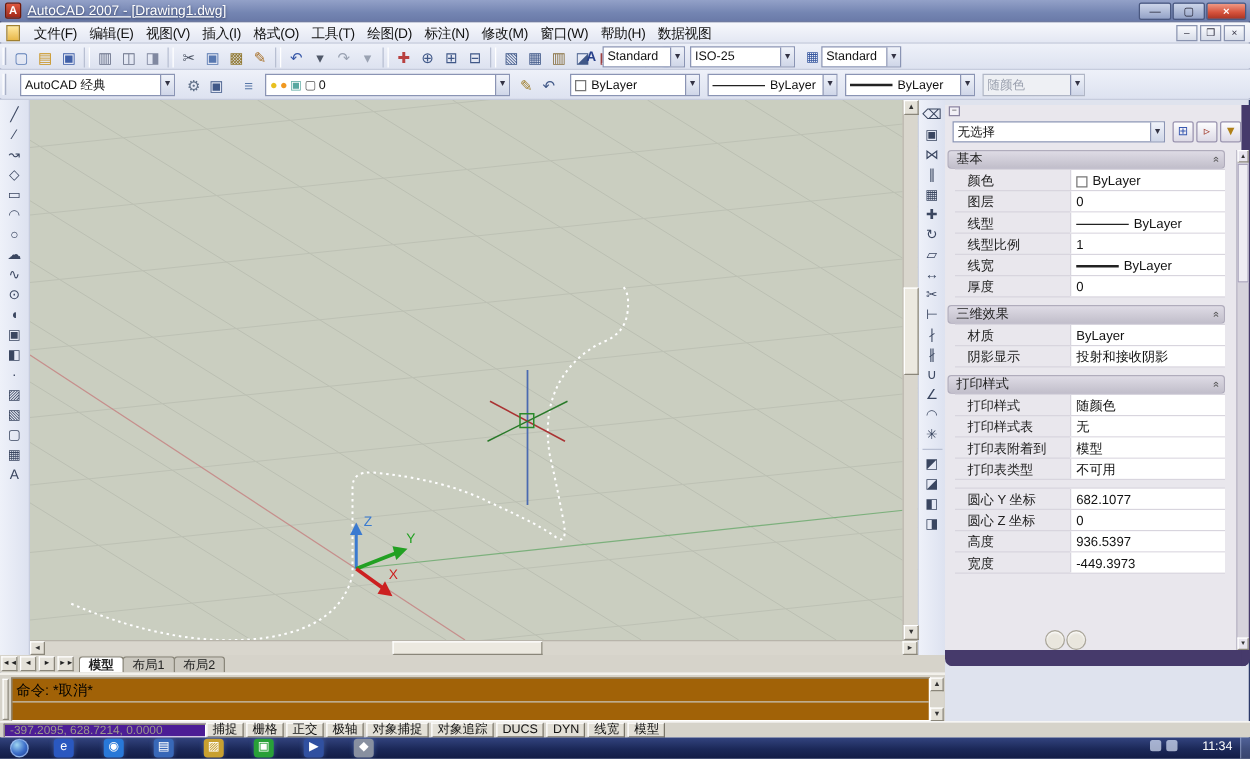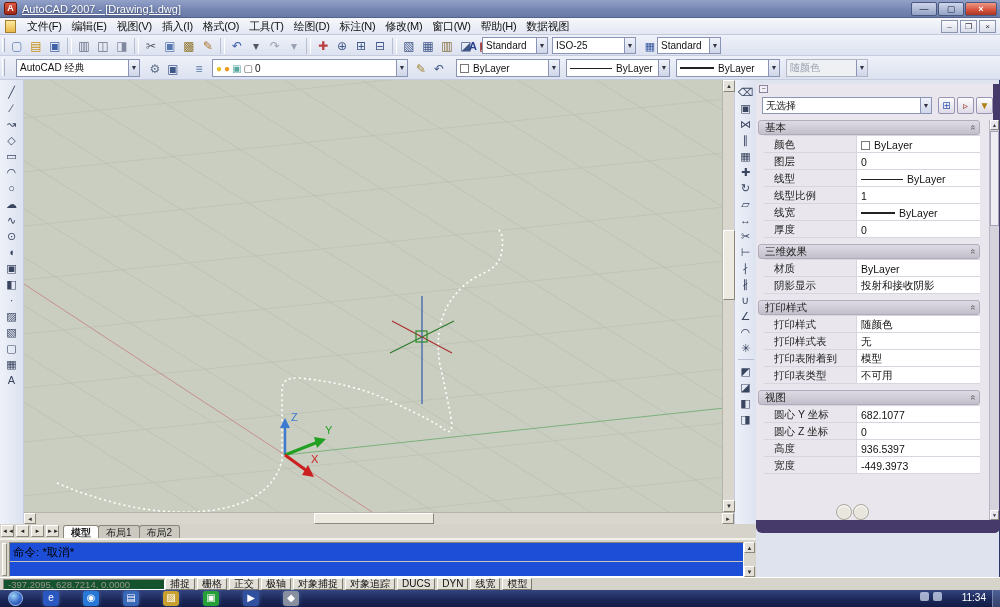--- a/index.html
+++ b/index.html
@@ -116,31 +116,31 @@
   #pal-scroll .sb-btn{width:9px;height:10px;line-height:9px;font-size:5px;background:#e8e5ee;}
   #pal-thumb{position:absolute;left:0;top:11px;width:9px;height:95px;background:#efedf3;
     border:1px solid #a8a2ba;}
   .grip{position:absolute;width:16px;height:16px;border-radius:50%;background:#e9e6dd;
     border:1px solid #aaa69a;box-shadow:inset 0 1px 2px #fff;}
 
   
   #cmdwin{left:0;top:538px;width:756px;height:39px;background:#d6d3ca;border-top:2px solid #f2f0ea;}
   #cmd-gutter{position:absolute;left:2px;top:3px;width:5px;height:33px;background:#e4e1d8;
     border:1px solid;border-color:#fff #8a867a #8a867a #fff;}
-  #cmd-box{position:absolute;left:9px;top:2px;width:735px;height:35px;background:#1d4ed8;
+  #cmd-box{position:absolute;left:9px;top:2px;width:735px;height:35px;background:#a16207;
     border:1px solid;border-color:#8a867a #fff #fff #8a867a;font-family:"DejaVu Sans Mono",monospace;}
   #cmd-hist{height:19px;font-size:11.5px;padding:2px 3px;color:#000;border-bottom:1px solid #c8c5bc;}
   #cmd-cur{height:14px;font-size:11.5px;padding:1px 3px;color:#000;}
   #cmd-scroll{position:absolute;right:1px;top:2px;width:11px;height:35px;background:#d9d6cd;}
   #cmd-scroll .sb-btn{width:11px;height:11px;line-height:10px;}
 
   
   #statusbar{left:0;top:577px;width:1000px;height:13px;background:#d6d3ca;
     border-top:1px solid #fff;display:flex;align-items:center;}
-  #coords{width:162px;height:11px;margin-left:3px;background:#14532d;
+  #coords{width:162px;height:11px;margin-left:3px;background:#4c1d95;
     border:1px solid;border-color:#8a867a #fff #fff #8a867a;
     font-size:9.5px;line-height:9px;color:#9b978c;padding:0 4px;}
   #status-toggles{display:flex;margin-left:0;gap:2px;}
   .toggle{height:12px;background:#e2dfd6;border:1px solid;border-color:#fff #7a766a #7a766a #fff;
     font-size:10px;line-height:10px;padding:0 4px;color:#111;white-space:nowrap;}
 
   
   #taskbar{left:0;top:590px;width:1000px;height:17px;
     background:linear-gradient(#33447f,#1b2858 55%,#121c45);display:flex;align-items:flex-start;}
   #start-orb{width:15px;height:15px;margin:1px 8px 0 8px;border-radius:50%;
@@ -498,24 +498,20 @@
               <div class="pal-lab">打印表附着到</div>
               <div class="pal-val">模型</div>
             </div>
             <div class="pal-row">
               <div class="pal-lab">打印表类型</div>
               <div class="pal-val">不可用</div>
             </div>
           </div>
         </div>
         <div class="pal-sec">
-          <div class="pal-hdr">
-            <span>视图</span>
-            <span class="chev">«</span>
-          </div>
           <div class="pal-rows">
             <div class="pal-row">
               <div class="pal-lab">圆心 Y 坐标</div>
               <div class="pal-val">682.1077</div>
             </div>
             <div class="pal-row">
               <div class="pal-lab">圆心 Z 坐标</div>
               <div class="pal-val">0</div>
             </div>
             <div class="pal-row">

